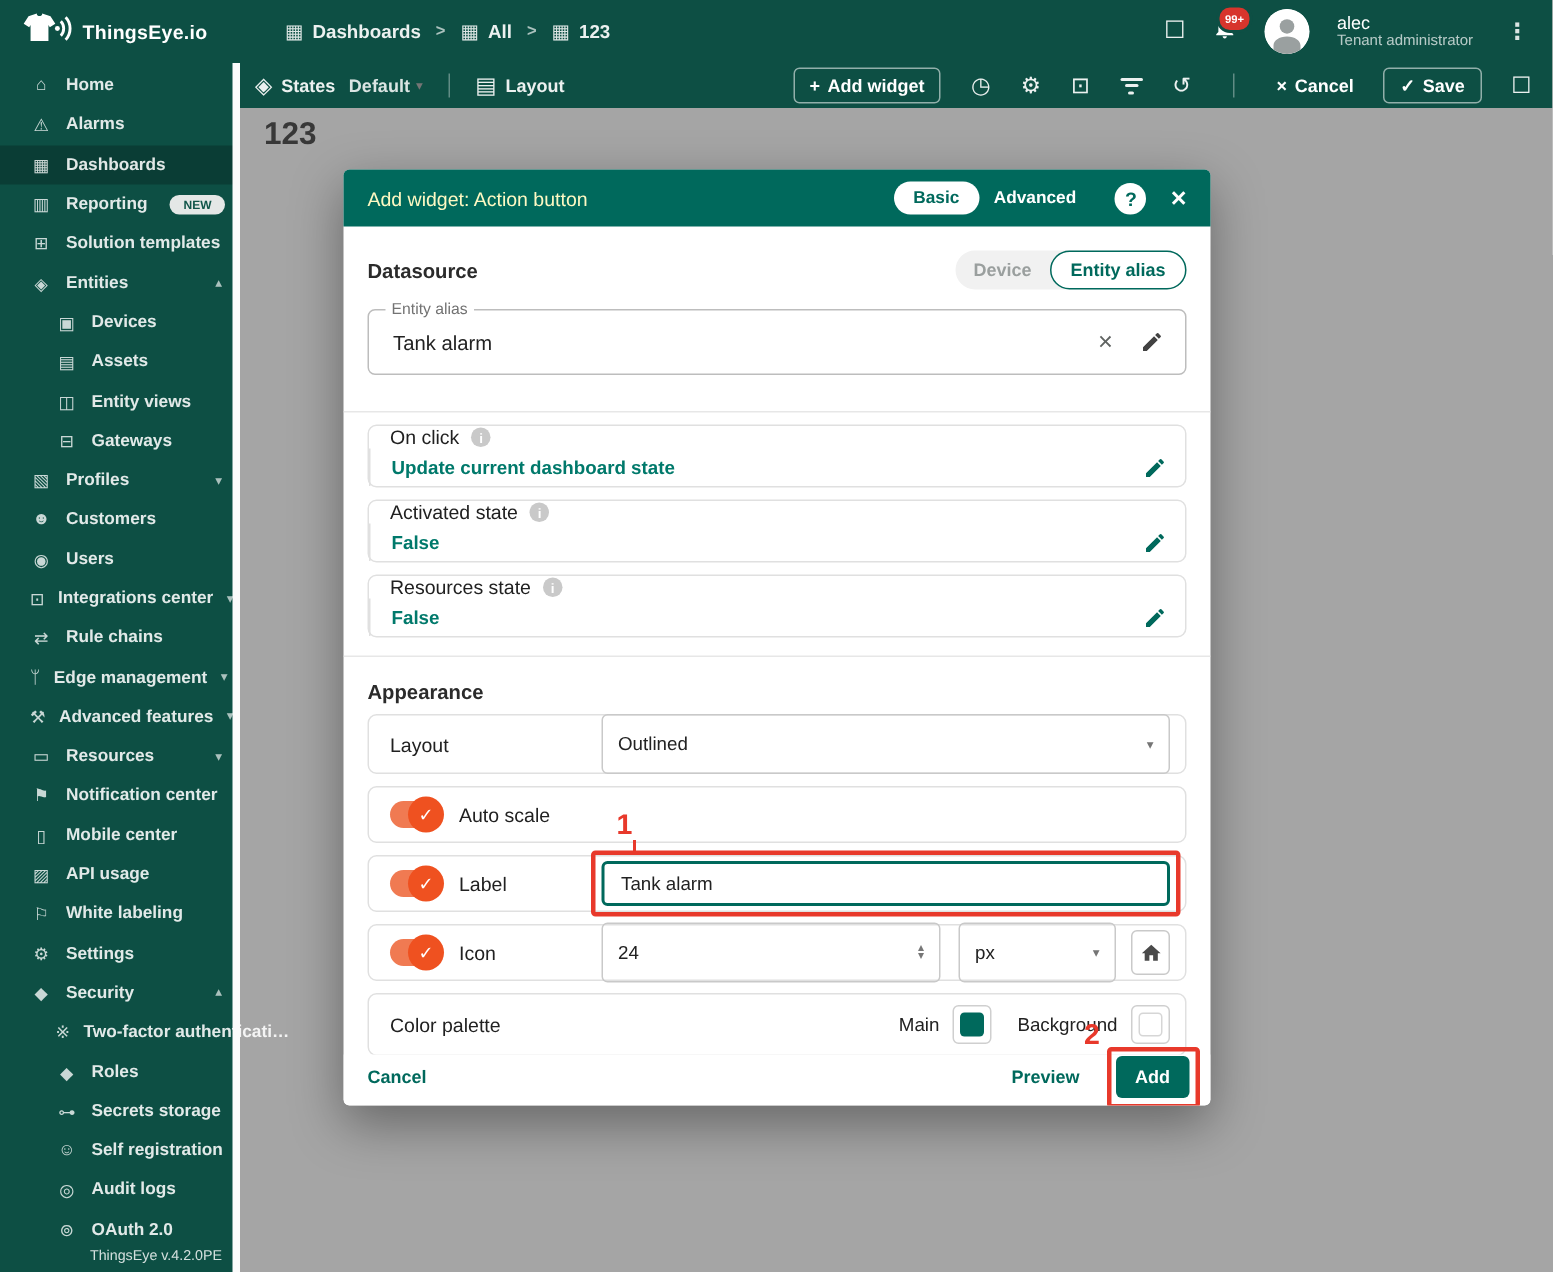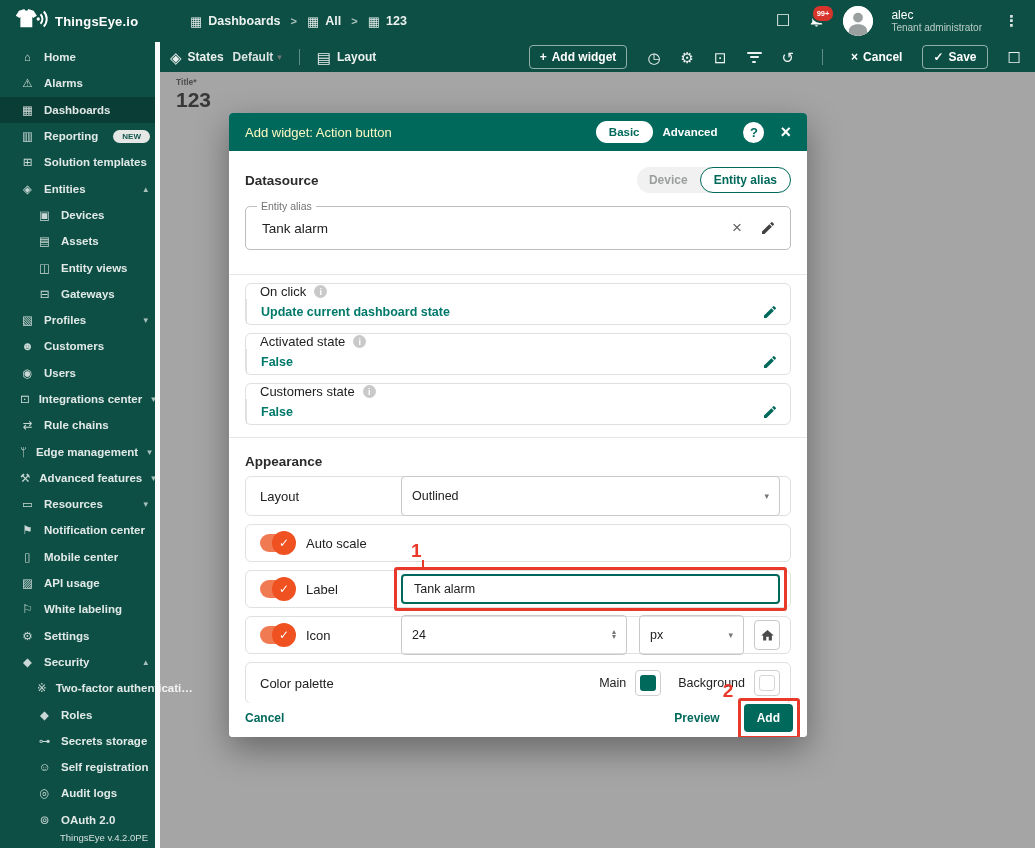--- a/index.html
+++ b/index.html
@@ -373,21 +373,20 @@
           <span class="ic">⊚</span>
           <span class="lb">OAuth 2.0</span>
         </div>
     </div>
     <div class="version">ThingsEye v.4.2.0PE</div>
     <div class="scrollbar"></div>
   </div>
 
   <div class="content">
     <div class="title-block">
-      <div class="title-label">Title*</div>
       <div class="title-value">123</div>
     </div>
   </div>
 
   <div class="modal">
     <div class="m-head">
       <span class="m-title">Add widget:  Action button</span>
       <span class="m-head-right">
         <span class="seg">
           <span class="seg-on">Basic</span>
@@ -437,21 +436,21 @@
           </div>
         <div class="bvalue">
           <span class="bval">False</span>
           <svg class="pencil" viewBox="0 0 24 24" fill="#00695c">
               <path d="M3 17.25V21h3.75L17.8 9.94l-3.75-3.75L3 17.25zM20.7 7.04c.39-.39.39-1.02 0-1.41l-2.34-2.34a.996.996 0 0 0-1.41 0l-1.83 1.83 3.75 3.75 1.83-1.83z"></path>
             </svg>
         </div>
       </div>
       <div class="card brow">
         <div class="blabel">
-            <span>Customers state</span>
+            <span>Resources state</span>
             <span class="info"></span>
           </div>
         <div class="bvalue">
           <span class="bval">False</span>
           <svg class="pencil" viewBox="0 0 24 24" fill="#00695c">
               <path d="M3 17.25V21h3.75L17.8 9.94l-3.75-3.75L3 17.25zM20.7 7.04c.39-.39.39-1.02 0-1.41l-2.34-2.34a.996.996 0 0 0-1.41 0l-1.83 1.83 3.75 3.75 1.83-1.83z"></path>
             </svg>
         </div>
       </div>
 

